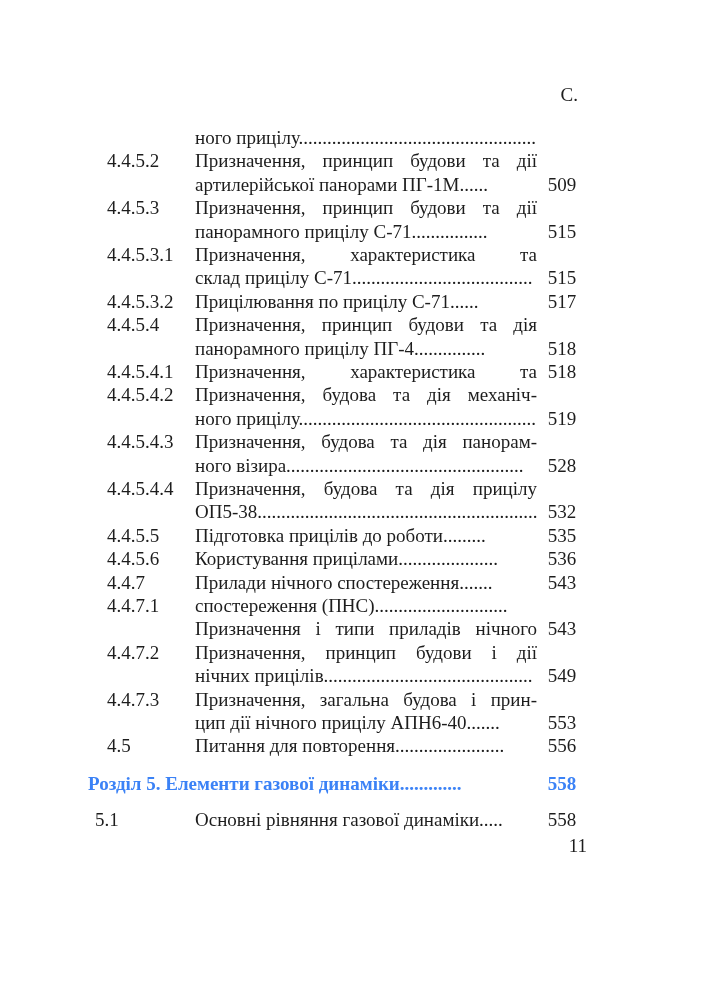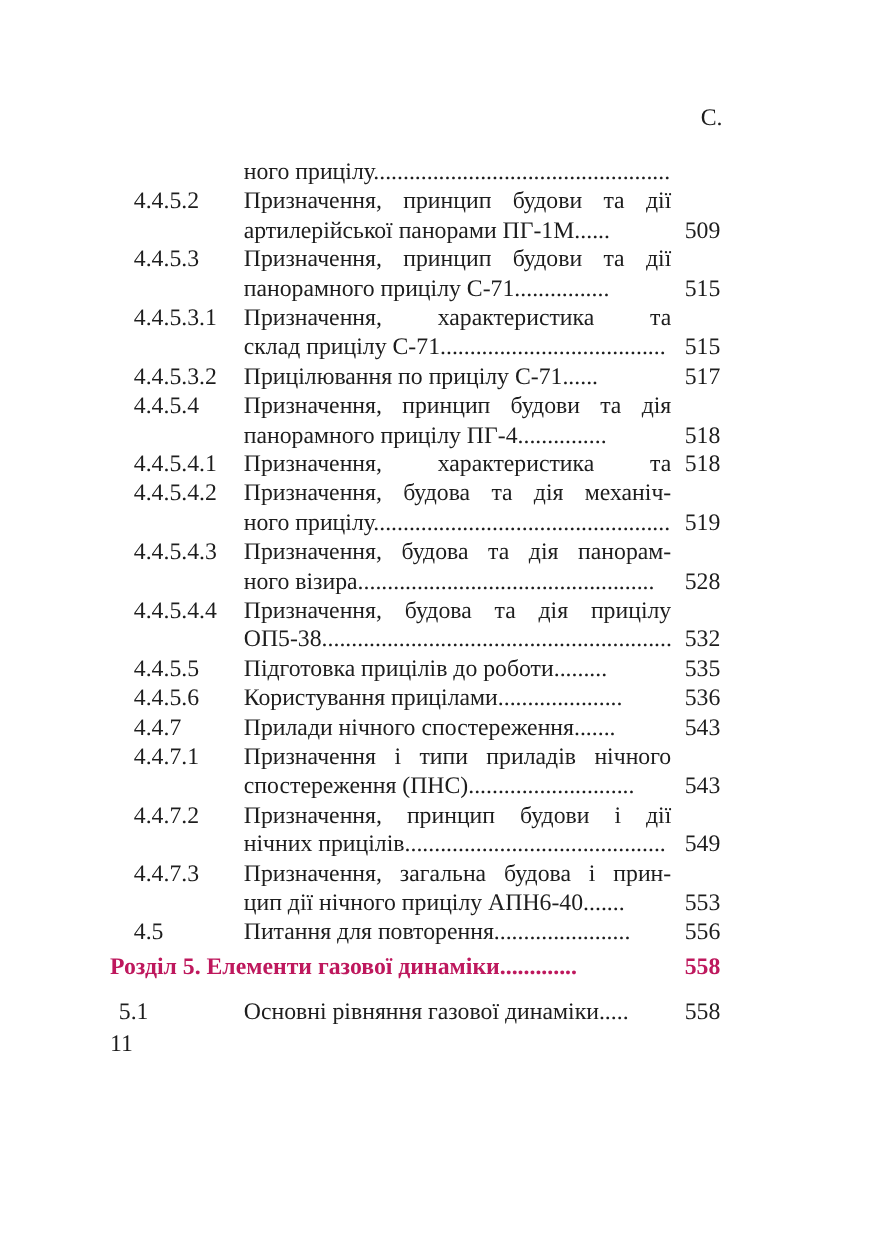--- a/index.html
+++ b/index.html
@@ -16,25 +16,25 @@
   .toc {
     position:absolute; top:126px; left:88px; width:499px;
     font-size:19px; line-height:23.4px;
   }
   .row { display:flex; align-items:flex-end; }
   .num { width:107px; padding-left:19px; box-sizing:border-box; flex:none; align-self:flex-start; }
   .txt { width:342px; flex:none; overflow:hidden; }
   .pg  { flex:1; text-align:center; }
   .l   { white-space:nowrap; overflow:hidden; }
   .l.j { white-space:normal; text-align:justify; text-align-last:justify; max-height:23.4px; }
-  .row.chapter { font-weight:bold; margin-top:4px; color:#be185d; }
+  .row.chapter { font-weight:bold; margin-top:14px; color:#3b82f6; }
   .row.chapter .txt { width:449px; }
   .row:last-child { margin-top:13px; }
   .row:last-child .num { padding-left:7px; }
-  .footer { text-align:left; margin-top:2px; font-size:19px; }
+  .footer { text-align:right; margin-top:2px; font-size:19px; }
 </style>
 </head>
 <body>
 
 <div class="page">
   <div class="header-c">С.</div>
 
   <div class="toc">
     <div id="rows">
         <div class="row">
@@ -131,22 +131,22 @@
         <div class="row">
           <div class="num">4.4.7</div>
           <div class="txt">
             <div class="l">Прилади нічного спостереження.......</div>
           </div>
           <div class="pg">543</div>
         </div>
         <div class="row">
           <div class="num">4.4.7.1</div>
           <div class="txt">
+            <div class="l">спостереження (ПНС)............................</div>
             <div class="l j">Призначення і типи приладів нічного</div>
-            <div class="l">спостереження (ПНС)............................</div>
           </div>
           <div class="pg">543</div>
         </div>
         <div class="row">
           <div class="num">4.4.7.2</div>
           <div class="txt">
             <div class="l j">Призначення, принцип будови і дії</div>
             <div class="l">нічних прицілів............................................</div>
           </div>
           <div class="pg">549</div>

